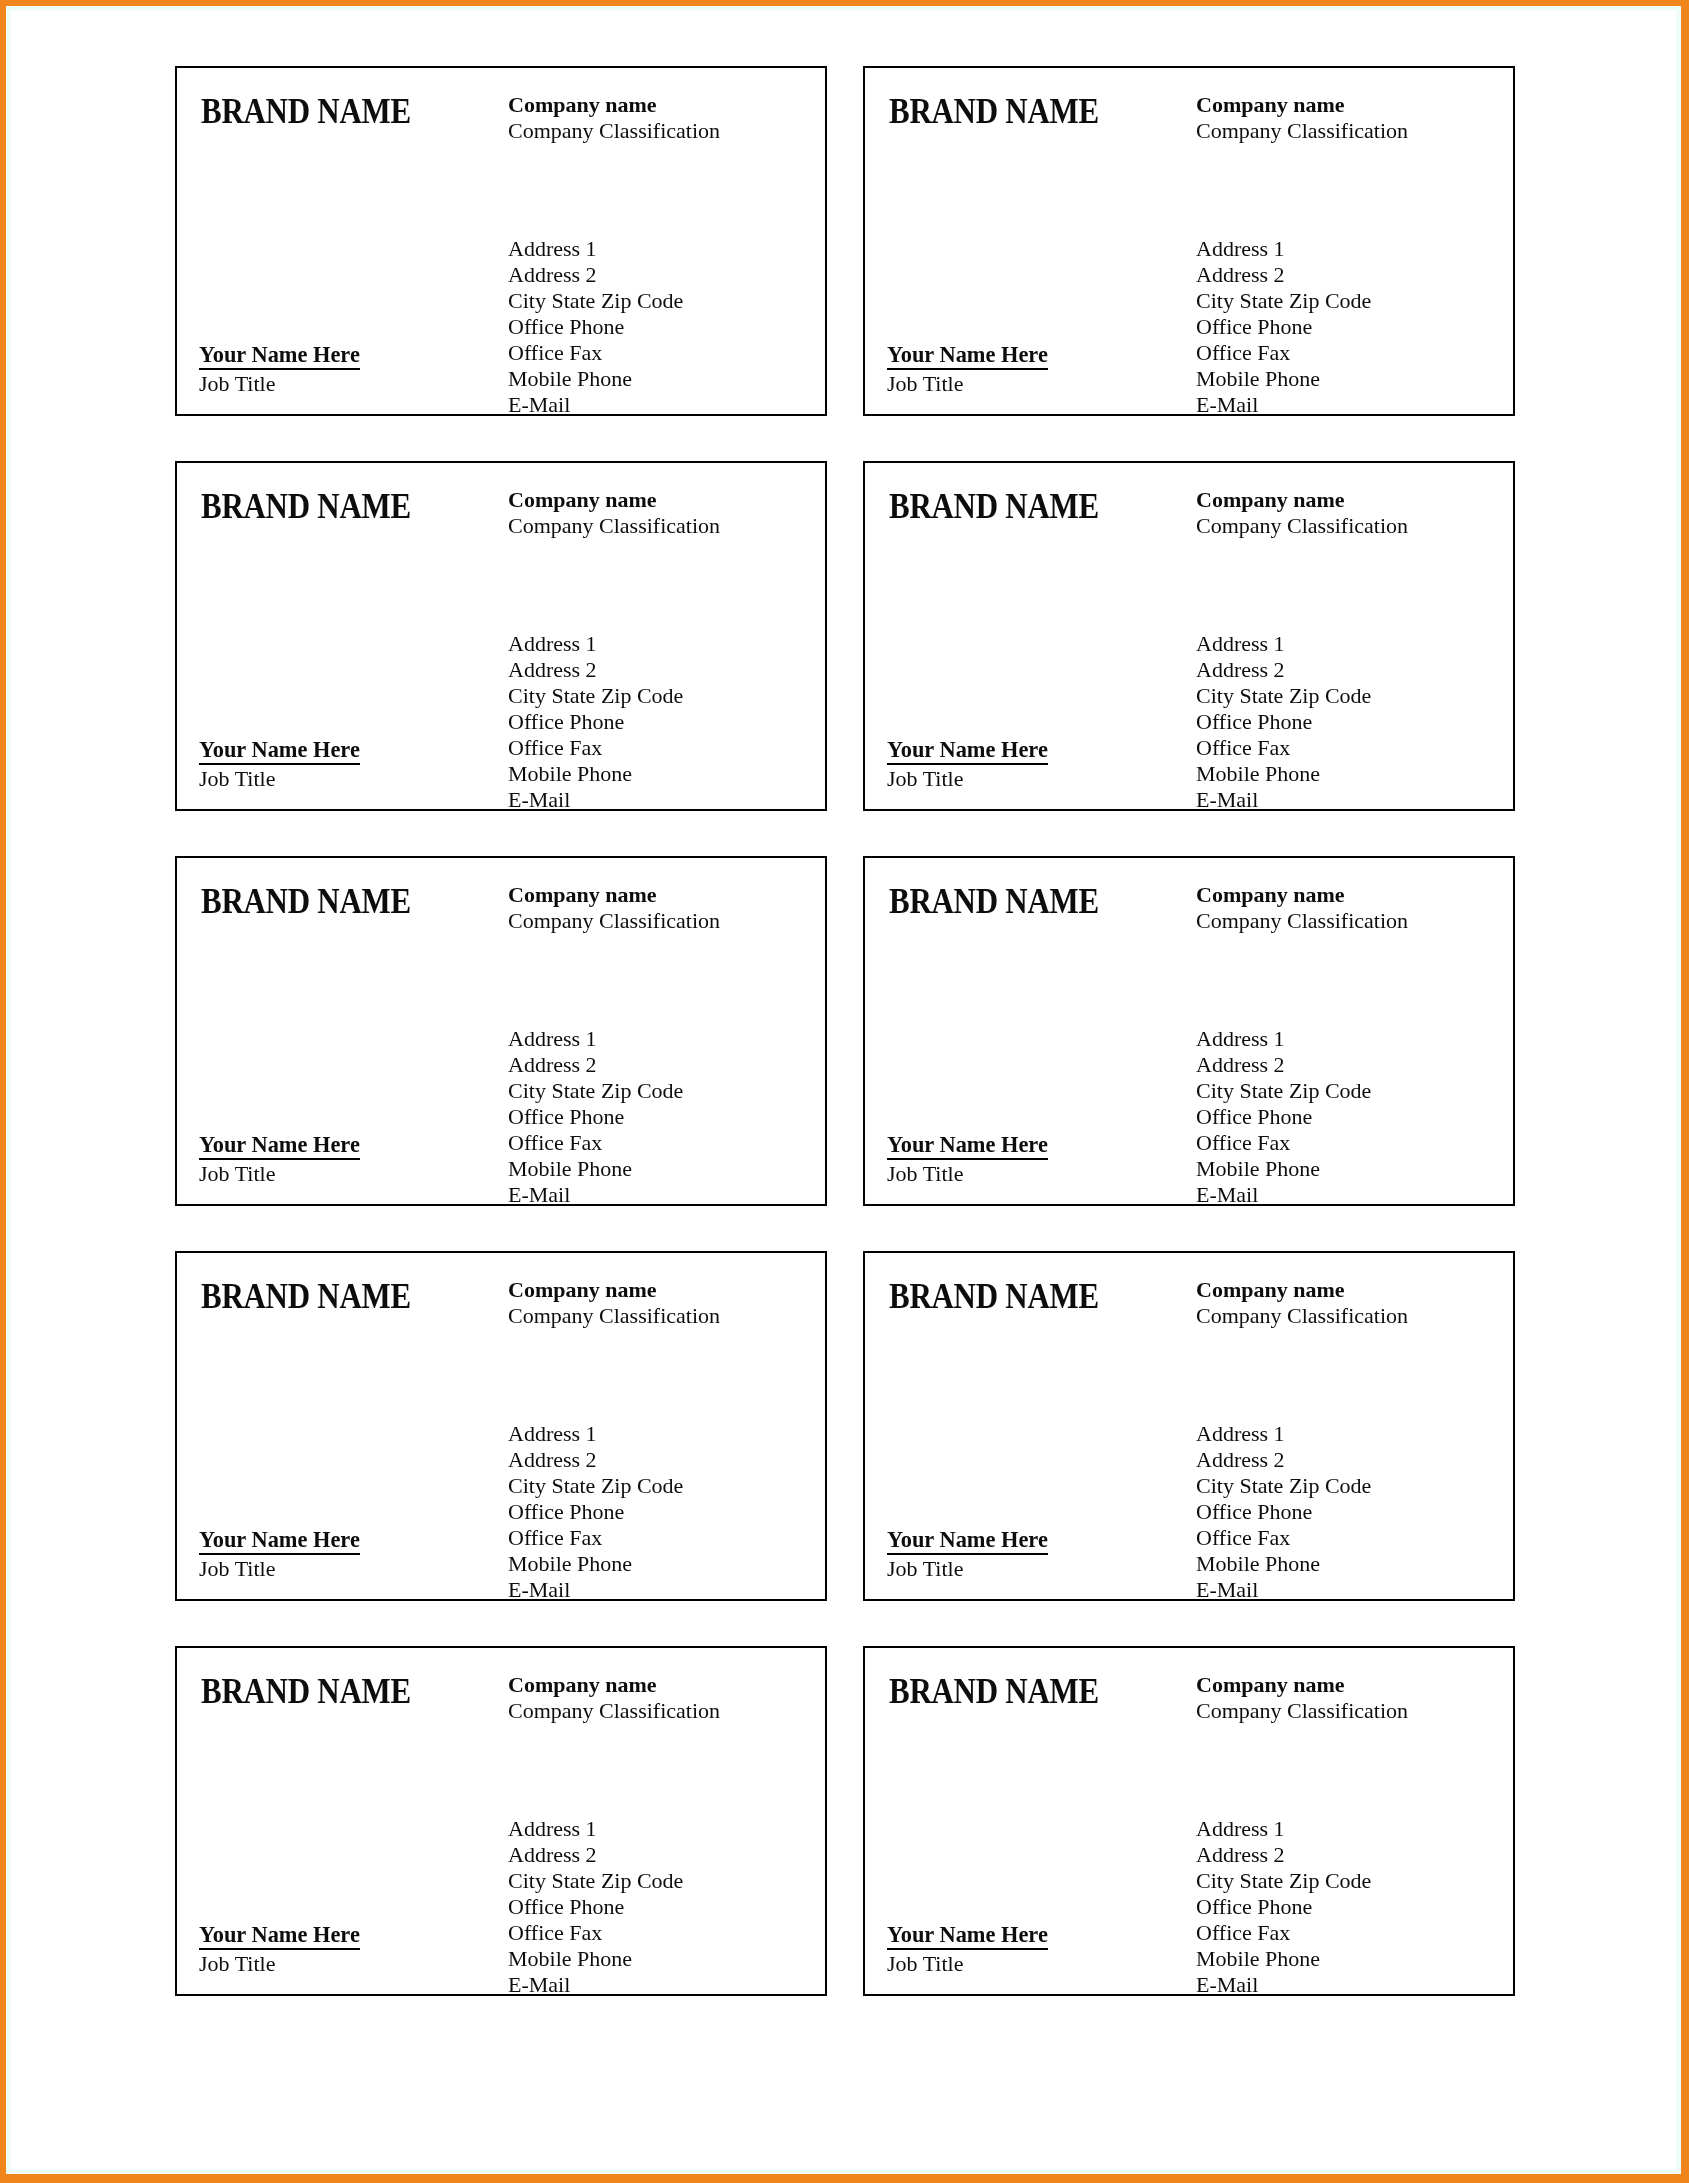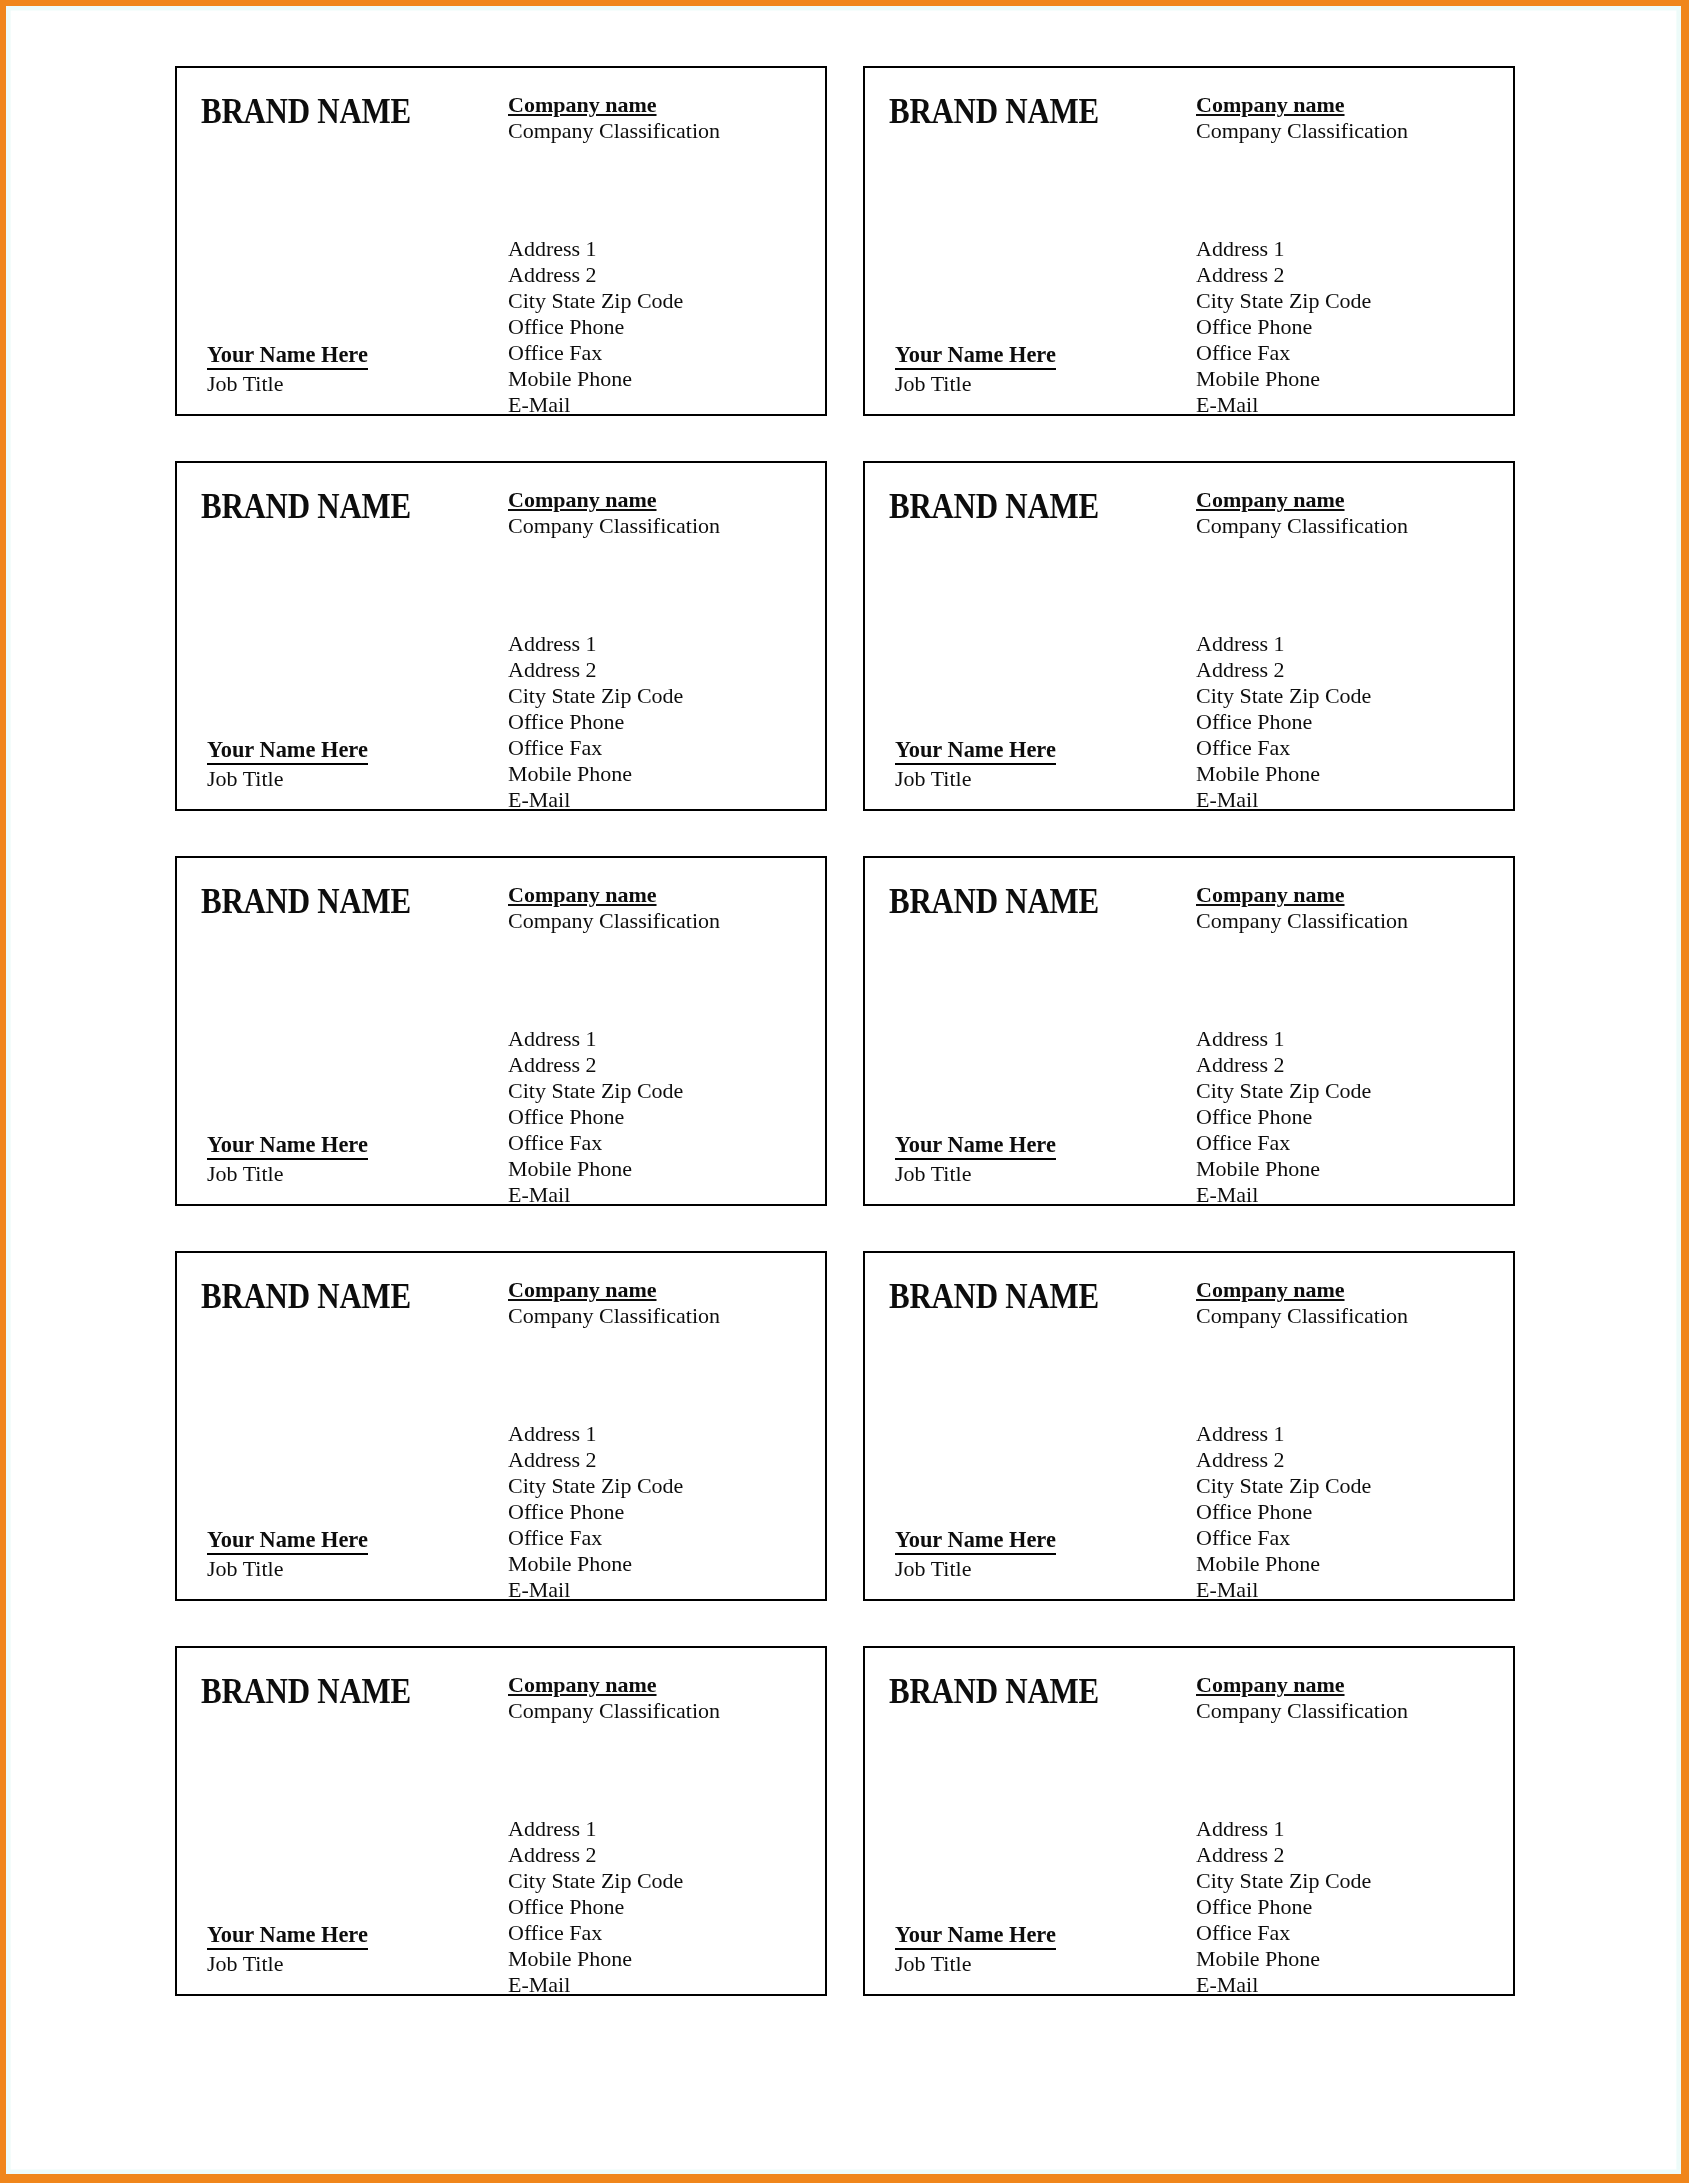--- a/index.html
+++ b/index.html
@@ -54,37 +54,36 @@
     line-height: 1.1;
   }
   .company-block {
     position: absolute;
     left: 331px;
     top: 24px;
     font-size: 22px;
     line-height: 26px;
     white-space: nowrap;
   }
-  .company-name { font-weight: bold; text-decoration: underline; }
+  .company-name { font-weight: bold; }
   .address-block {
     position: absolute;
     left: 331px;
     top: 168px;
     font-size: 22px;
     line-height: 26px;
     white-space: nowrap;
   }
   .person-block {
     position: absolute;
     left: 22px;
     top: 273px;
     font-size: 22px;
     line-height: 28px;
     white-space: nowrap;
-    margin-left: 8px;
   }
   .person-name {
     display: inline-block;
     font-weight: bold;
     font-size: 22.4px;
     border-bottom: 2px solid #000000;
     line-height: 1.15;
   }
 </style>
 </head>

